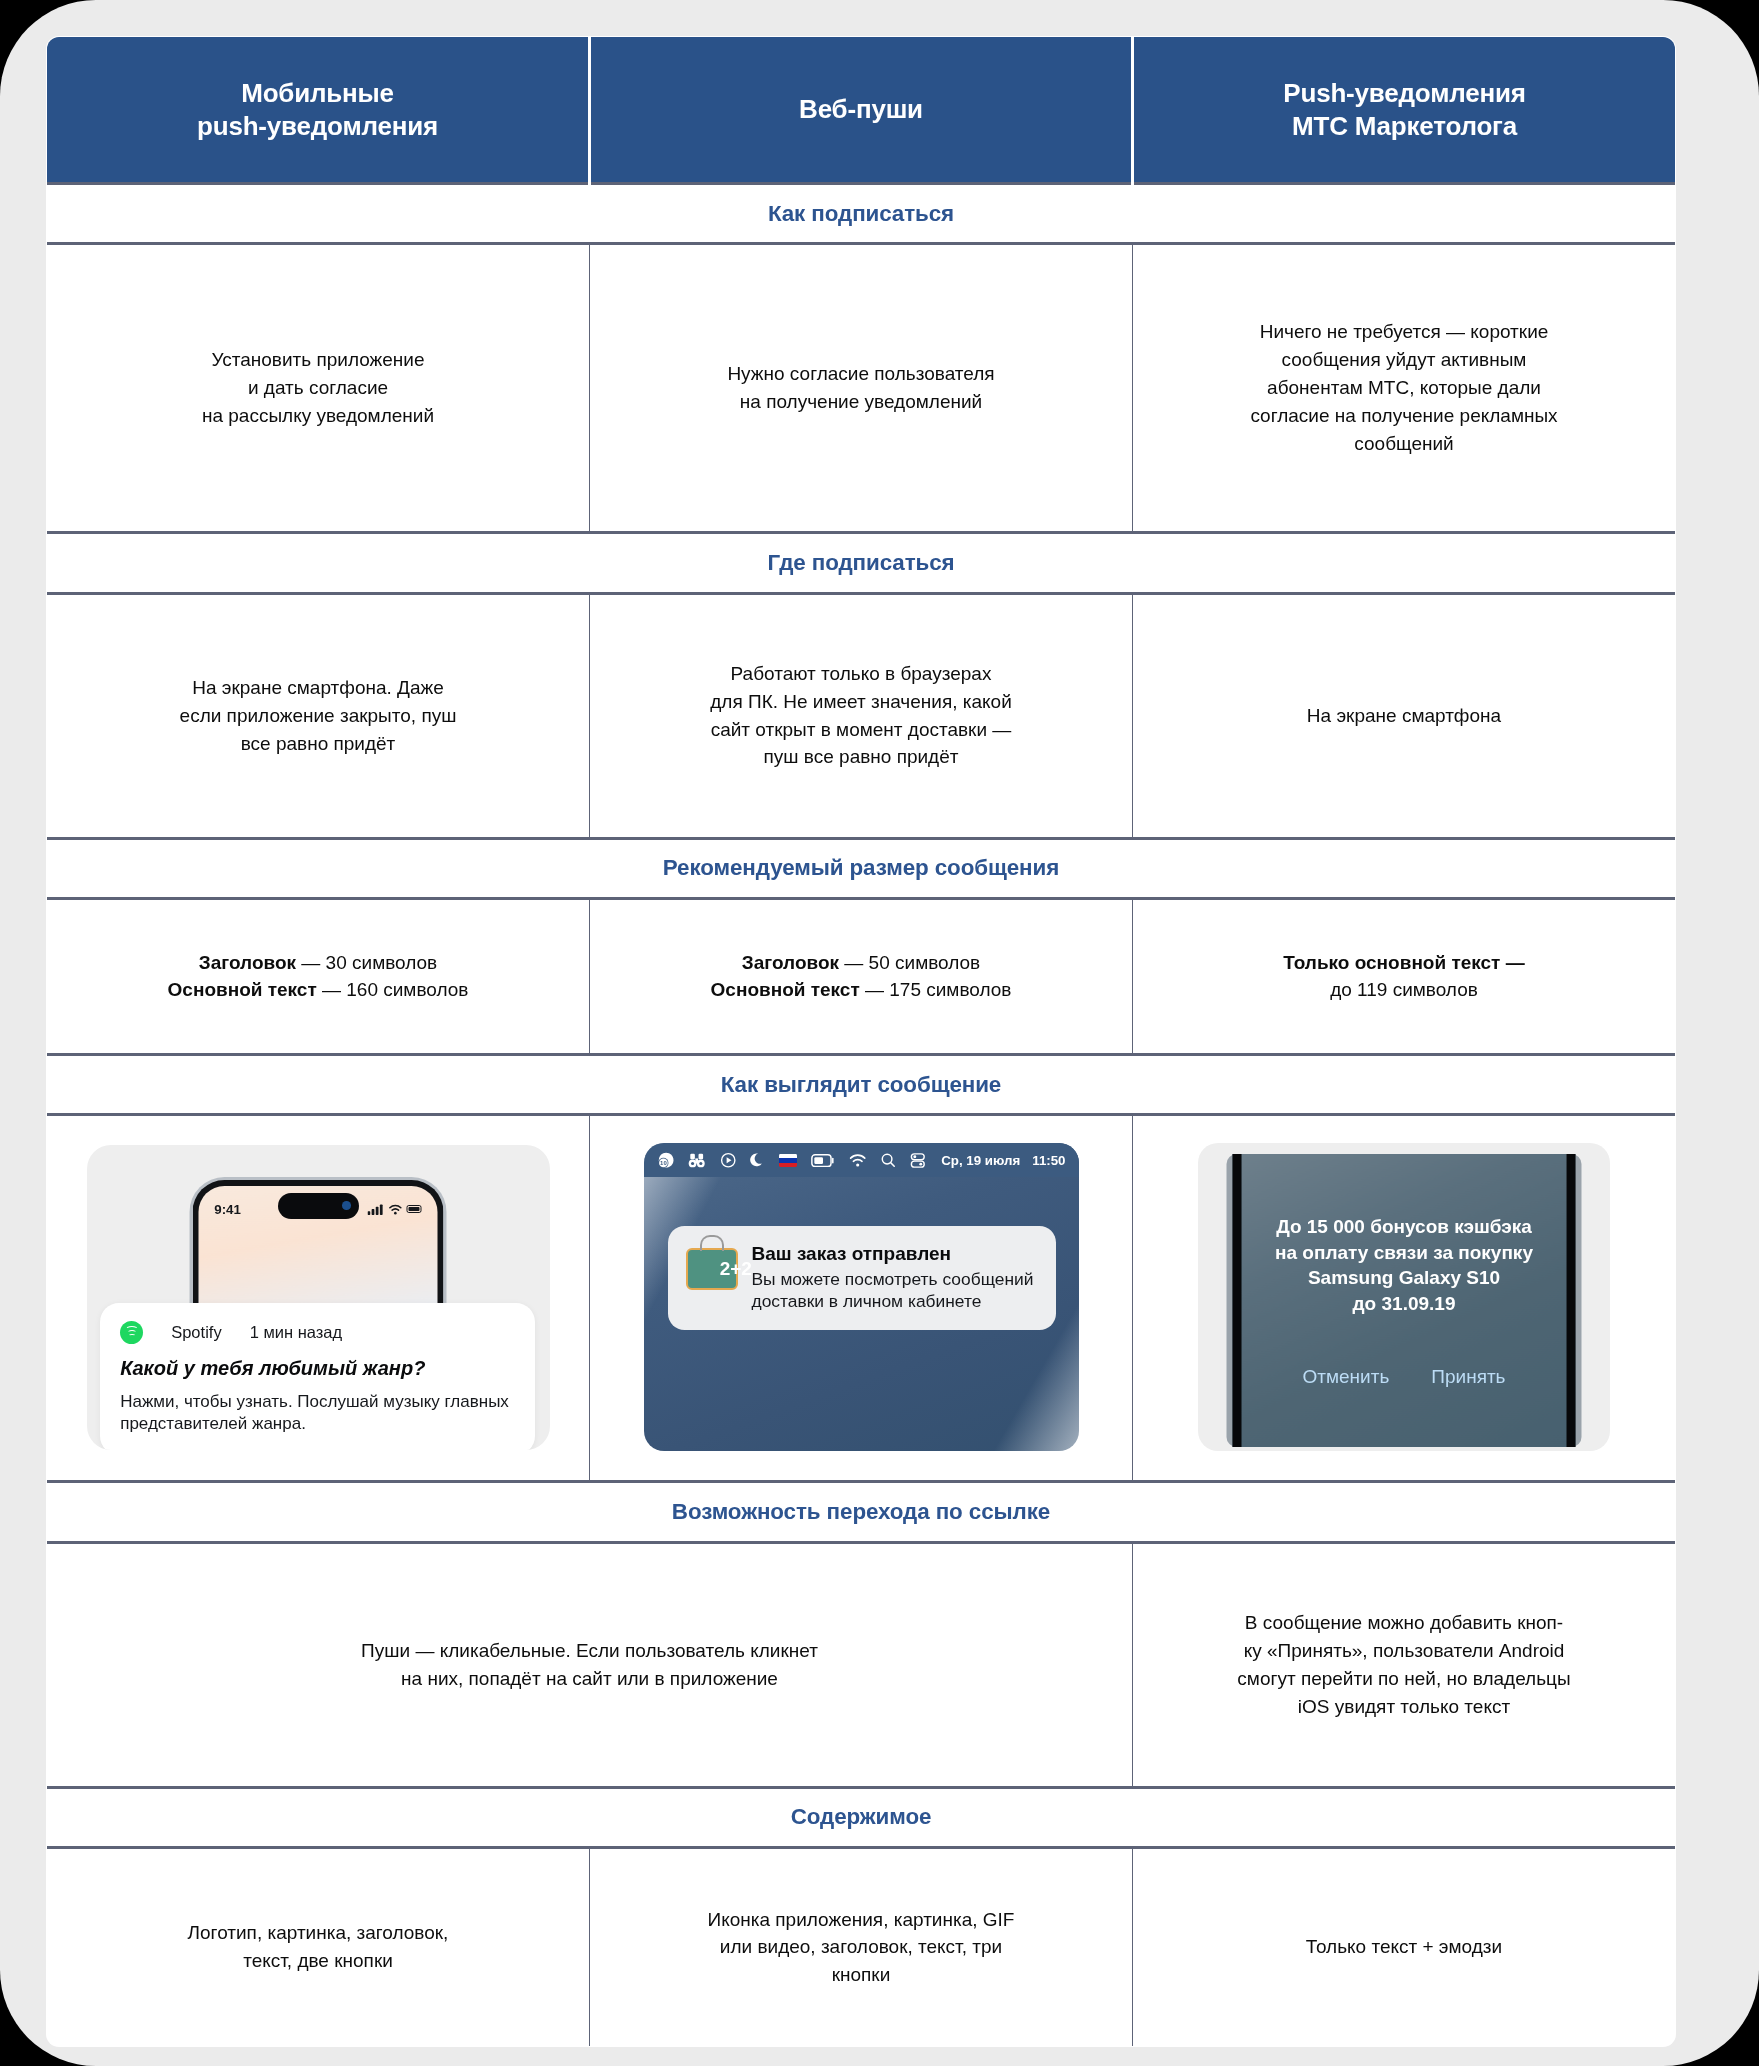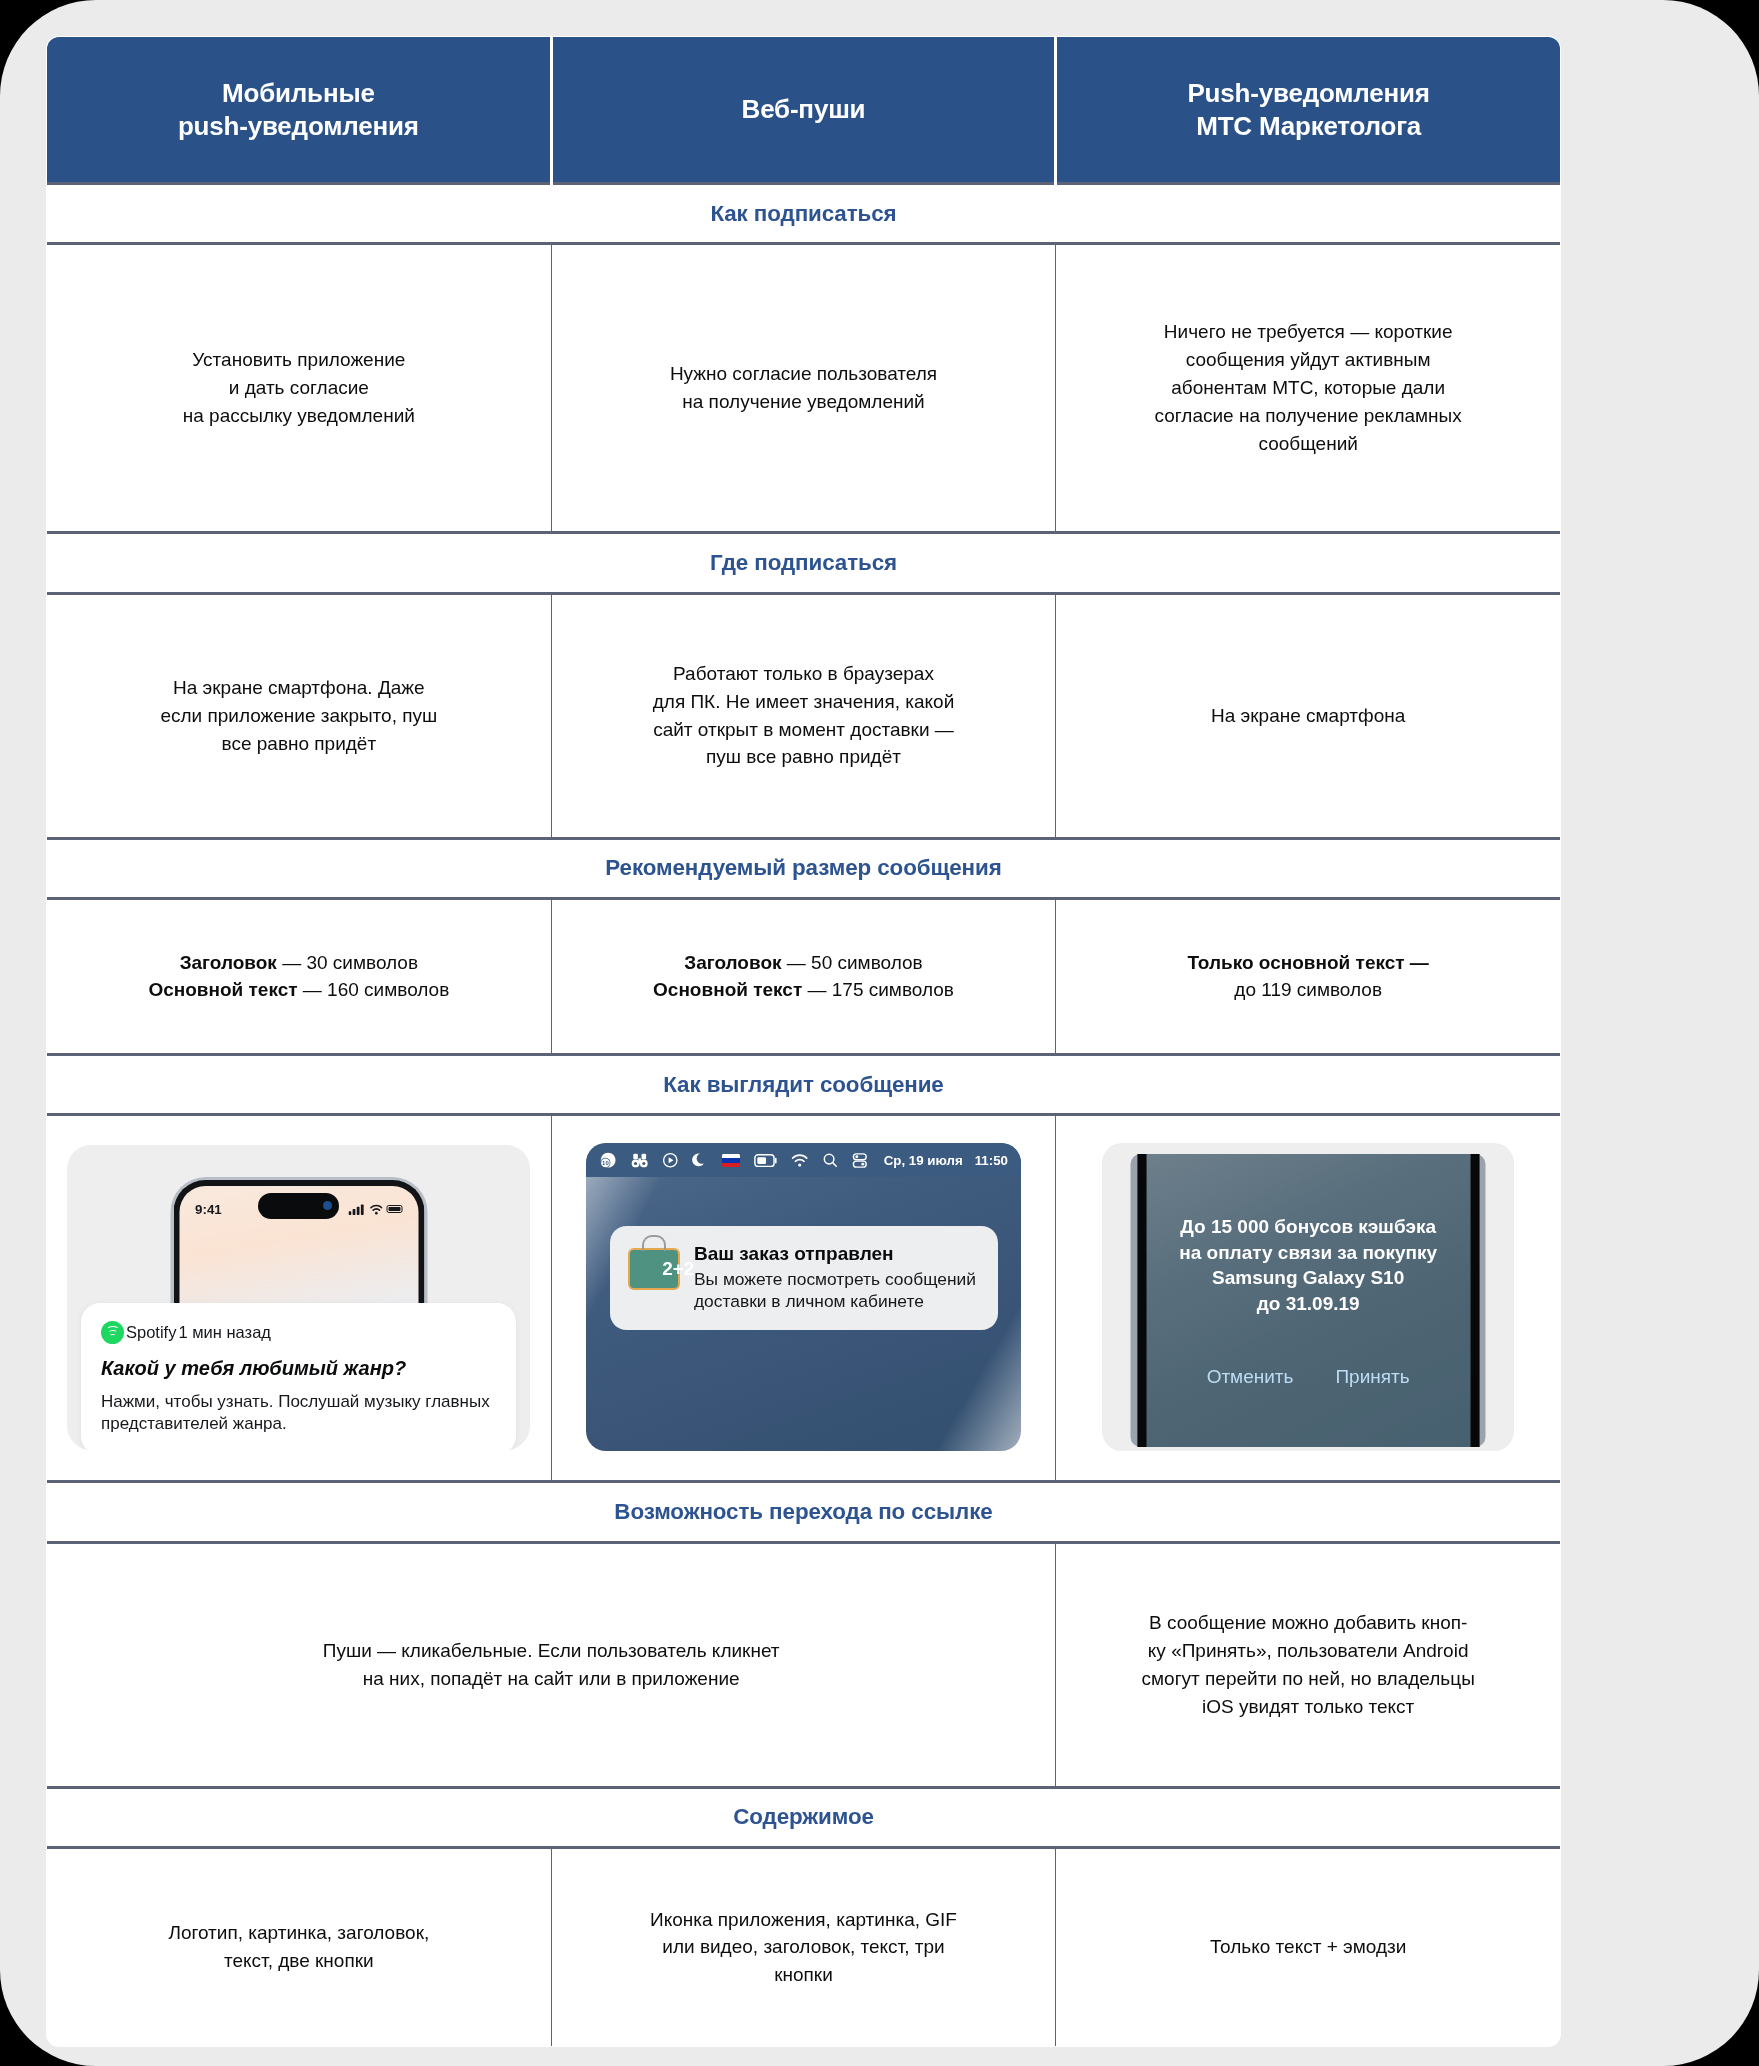--- a/index.html
+++ b/index.html
@@ -21,21 +21,21 @@
     height: 2066px;
     background: #ebebeb;
     border-radius: 96px;
   }
 
   
   #compare-table {
     position: absolute;
     left: 46px;
     top: 36px;
-    width: 1515px;
+    width: 1630px;
     height: 2011px;
     border-collapse: collapse;
     table-layout: fixed;
     background: #ffffff;
     border-radius: 13px;
     overflow: hidden;
     border: 1.4px solid #5d6377;
   }
 
   
@@ -164,21 +164,21 @@
     position: absolute;
     left: 13.7px;
     top: 158px;
     width: 435px;
     background: #ffffff;
     border-radius: 19px;
     padding: 18.3px 20px 20px 20px;
     text-align: left;
     box-shadow: 0 1.4px 6.4px rgba(0,0,0,.06);
   }
-  .m1-notif-head { display: flex; align-items: center; gap: 2px; margin-bottom: 12px; }
+  .m1-notif-head { display: flex; align-items: center; gap: 28px; margin-bottom: 12px; }
   .sp-logo {
     width: 23px; height: 23px; border-radius: 50%;
     background: #1ed760;
     position: relative; flex: none;
   }
   .sp-logo span {
     position: absolute; left: 50%; transform: translateX(-50%);
     border: 1.8px solid #ffffff;
     border-bottom-color: transparent; border-left-color: transparent; border-right-color: transparent;
     border-radius: 50%;

